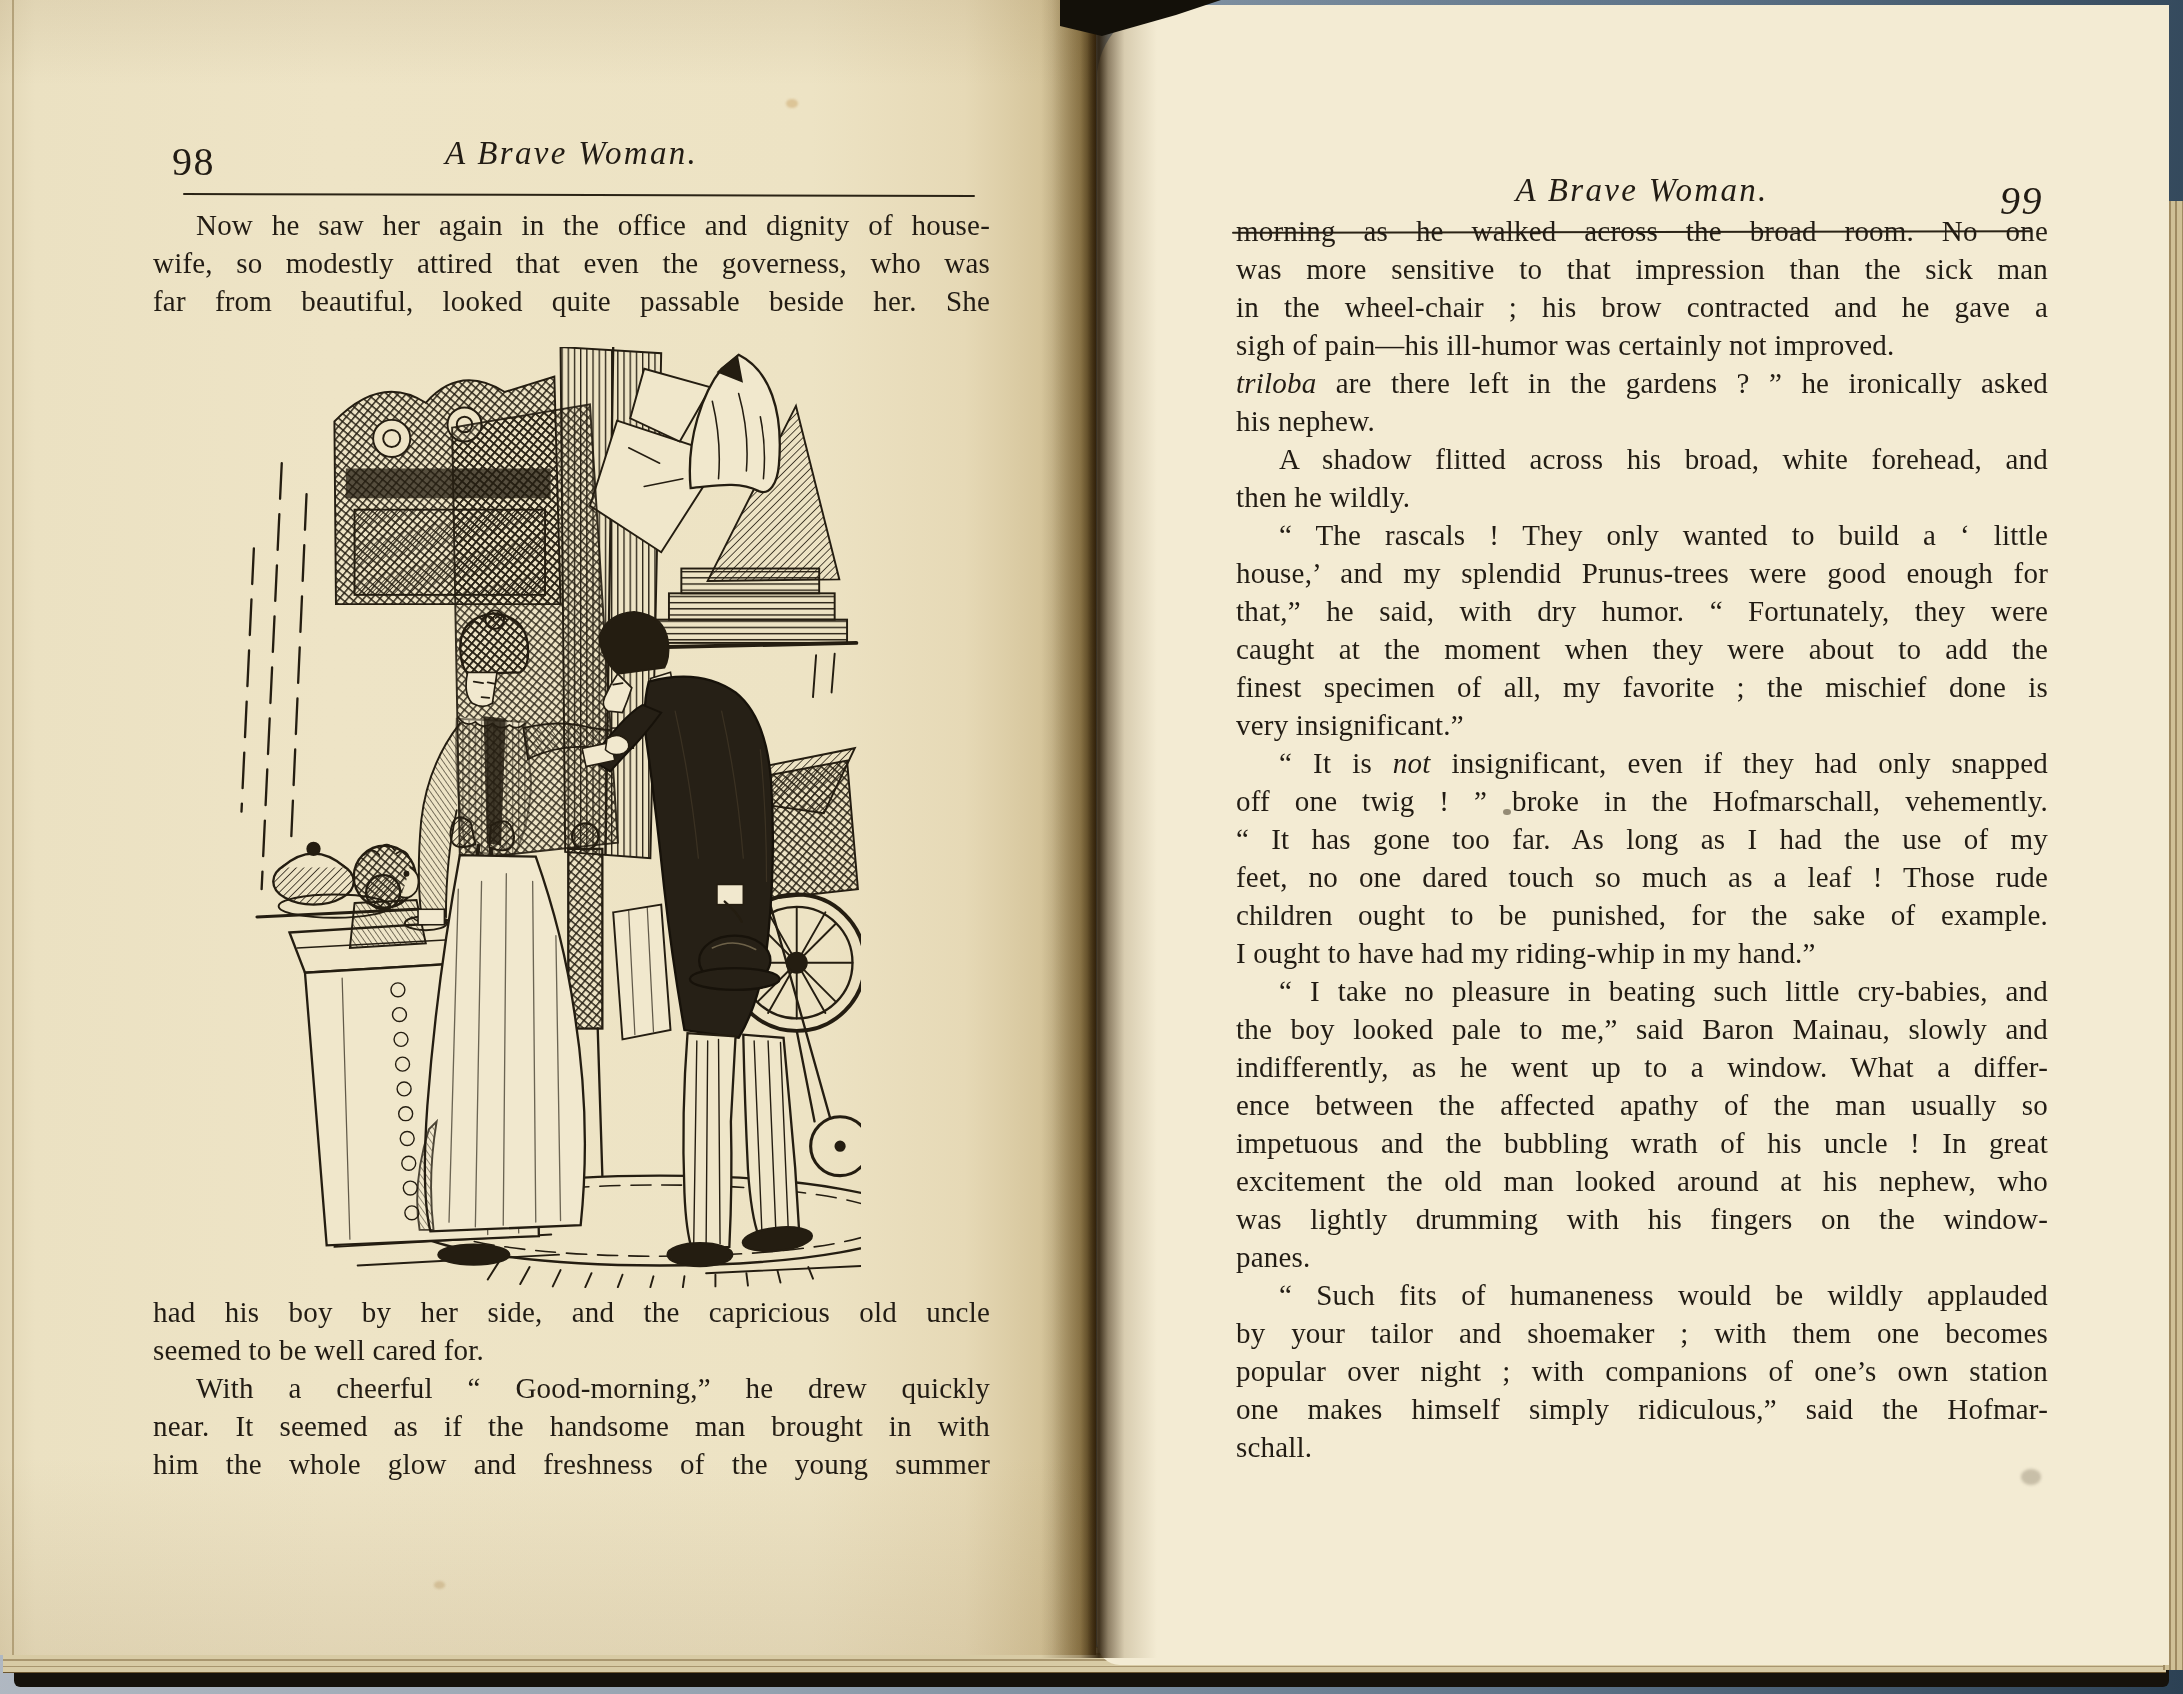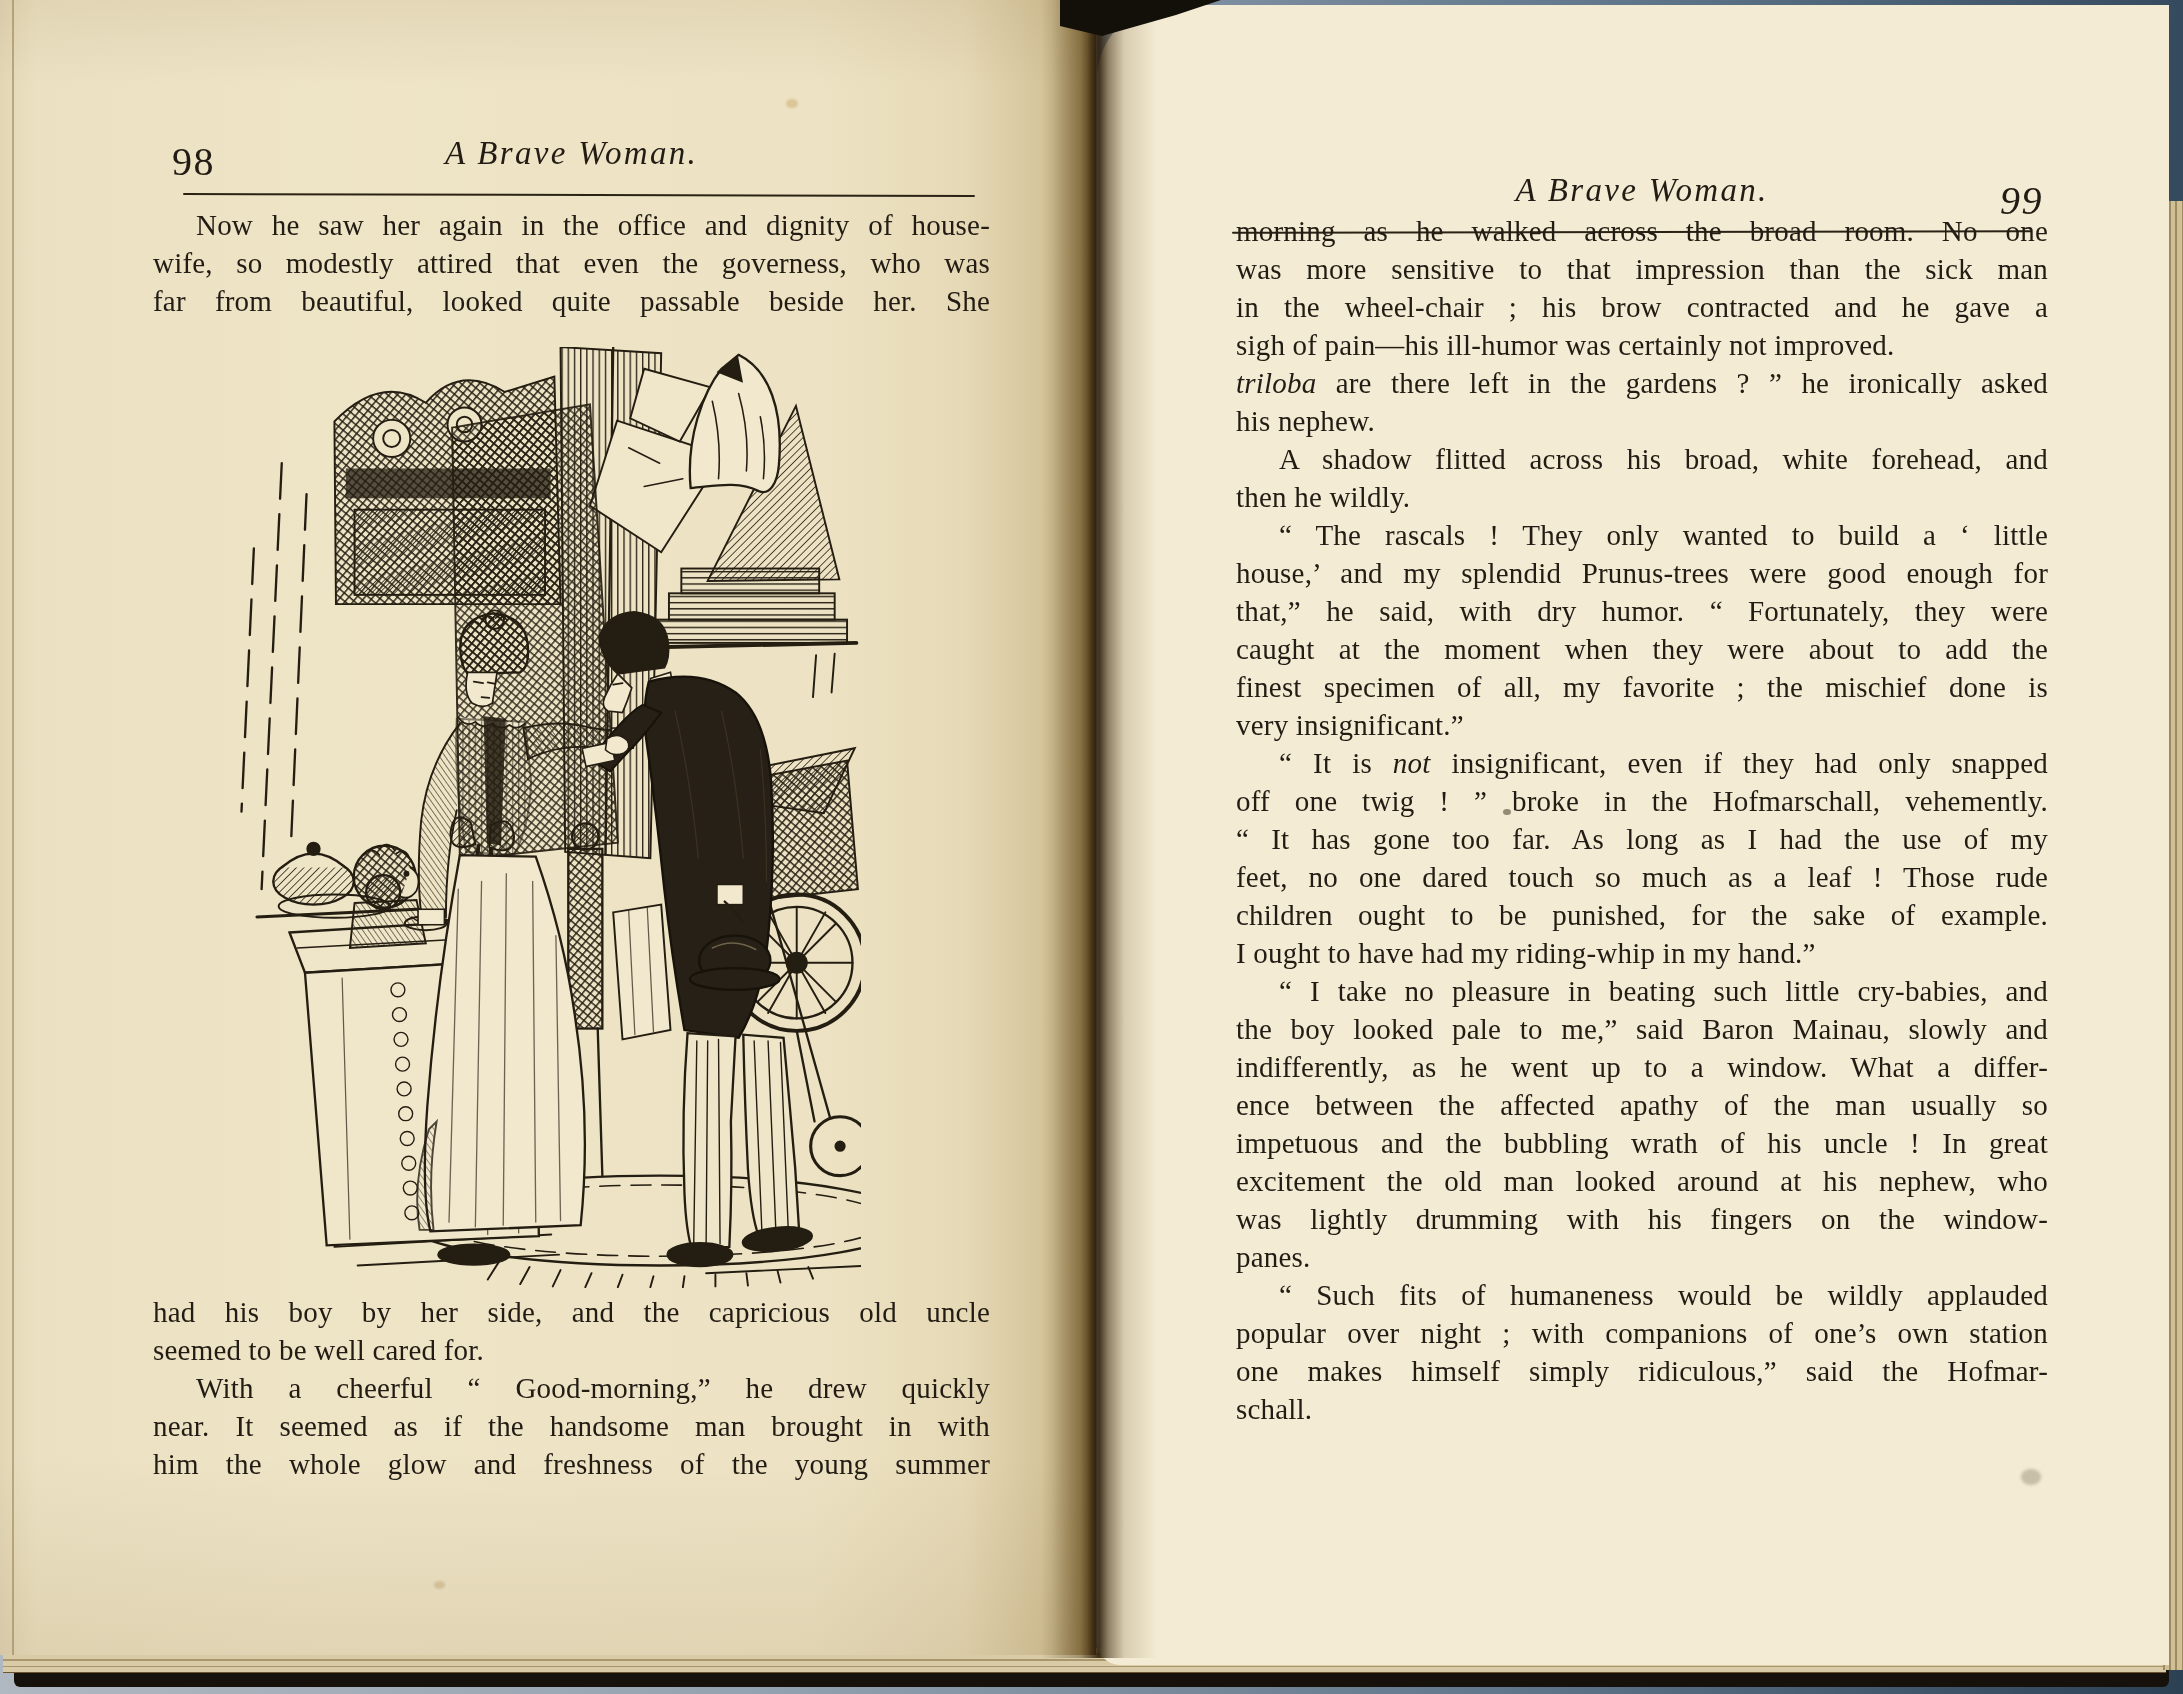--- a/index.html
+++ b/index.html
@@ -285,20 +285,21 @@
       <div class="pline endl"><span>I ought to have had my riding-whip in my hand.”</span></div>
       <div class="pline ind"><span>“ I take no pleasure in beating such little cry-babies, and</span></div>
       <div class="pline"><span>the boy looked pale to me,” said Baron Mainau, slowly and</span></div>
       <div class="pline"><span>indifferently, as he went up to a window.  What a differ-</span></div>
       <div class="pline"><span>ence between the affected apathy of the man usually so</span></div>
       <div class="pline"><span>impetuous and the bubbling wrath of his uncle !  In great</span></div>
       <div class="pline"><span>excitement the old man looked around at his nephew, who</span></div>
       <div class="pline"><span>was lightly drumming with his fingers on the window-</span></div>
       <div class="pline endl"><span>panes.</span></div>
       <div class="pline ind"><span>“ Such fits of humaneness would be wildly applauded</span></div>
+      <div class="pline"><span>by your tailor and shoemaker ; with them one becomes</span></div>
       <div class="pline"><span>popular over night ; with companions of one’s own station</span></div>
       <div class="pline"><span>one makes himself simply ridiculous,” said the Hofmar-</span></div>
       <div class="pline endl"><span>schall.</span></div>
     </div>
 </div>
 
 <div class="gutter-shadow"></div>
 <div class="gutter-top-wedge"></div>
 
 <div class="fox" style="left:1503px;top:809px;width:7.7px;height:6.2px;background:rgba(70,60,40,.55);"></div>

